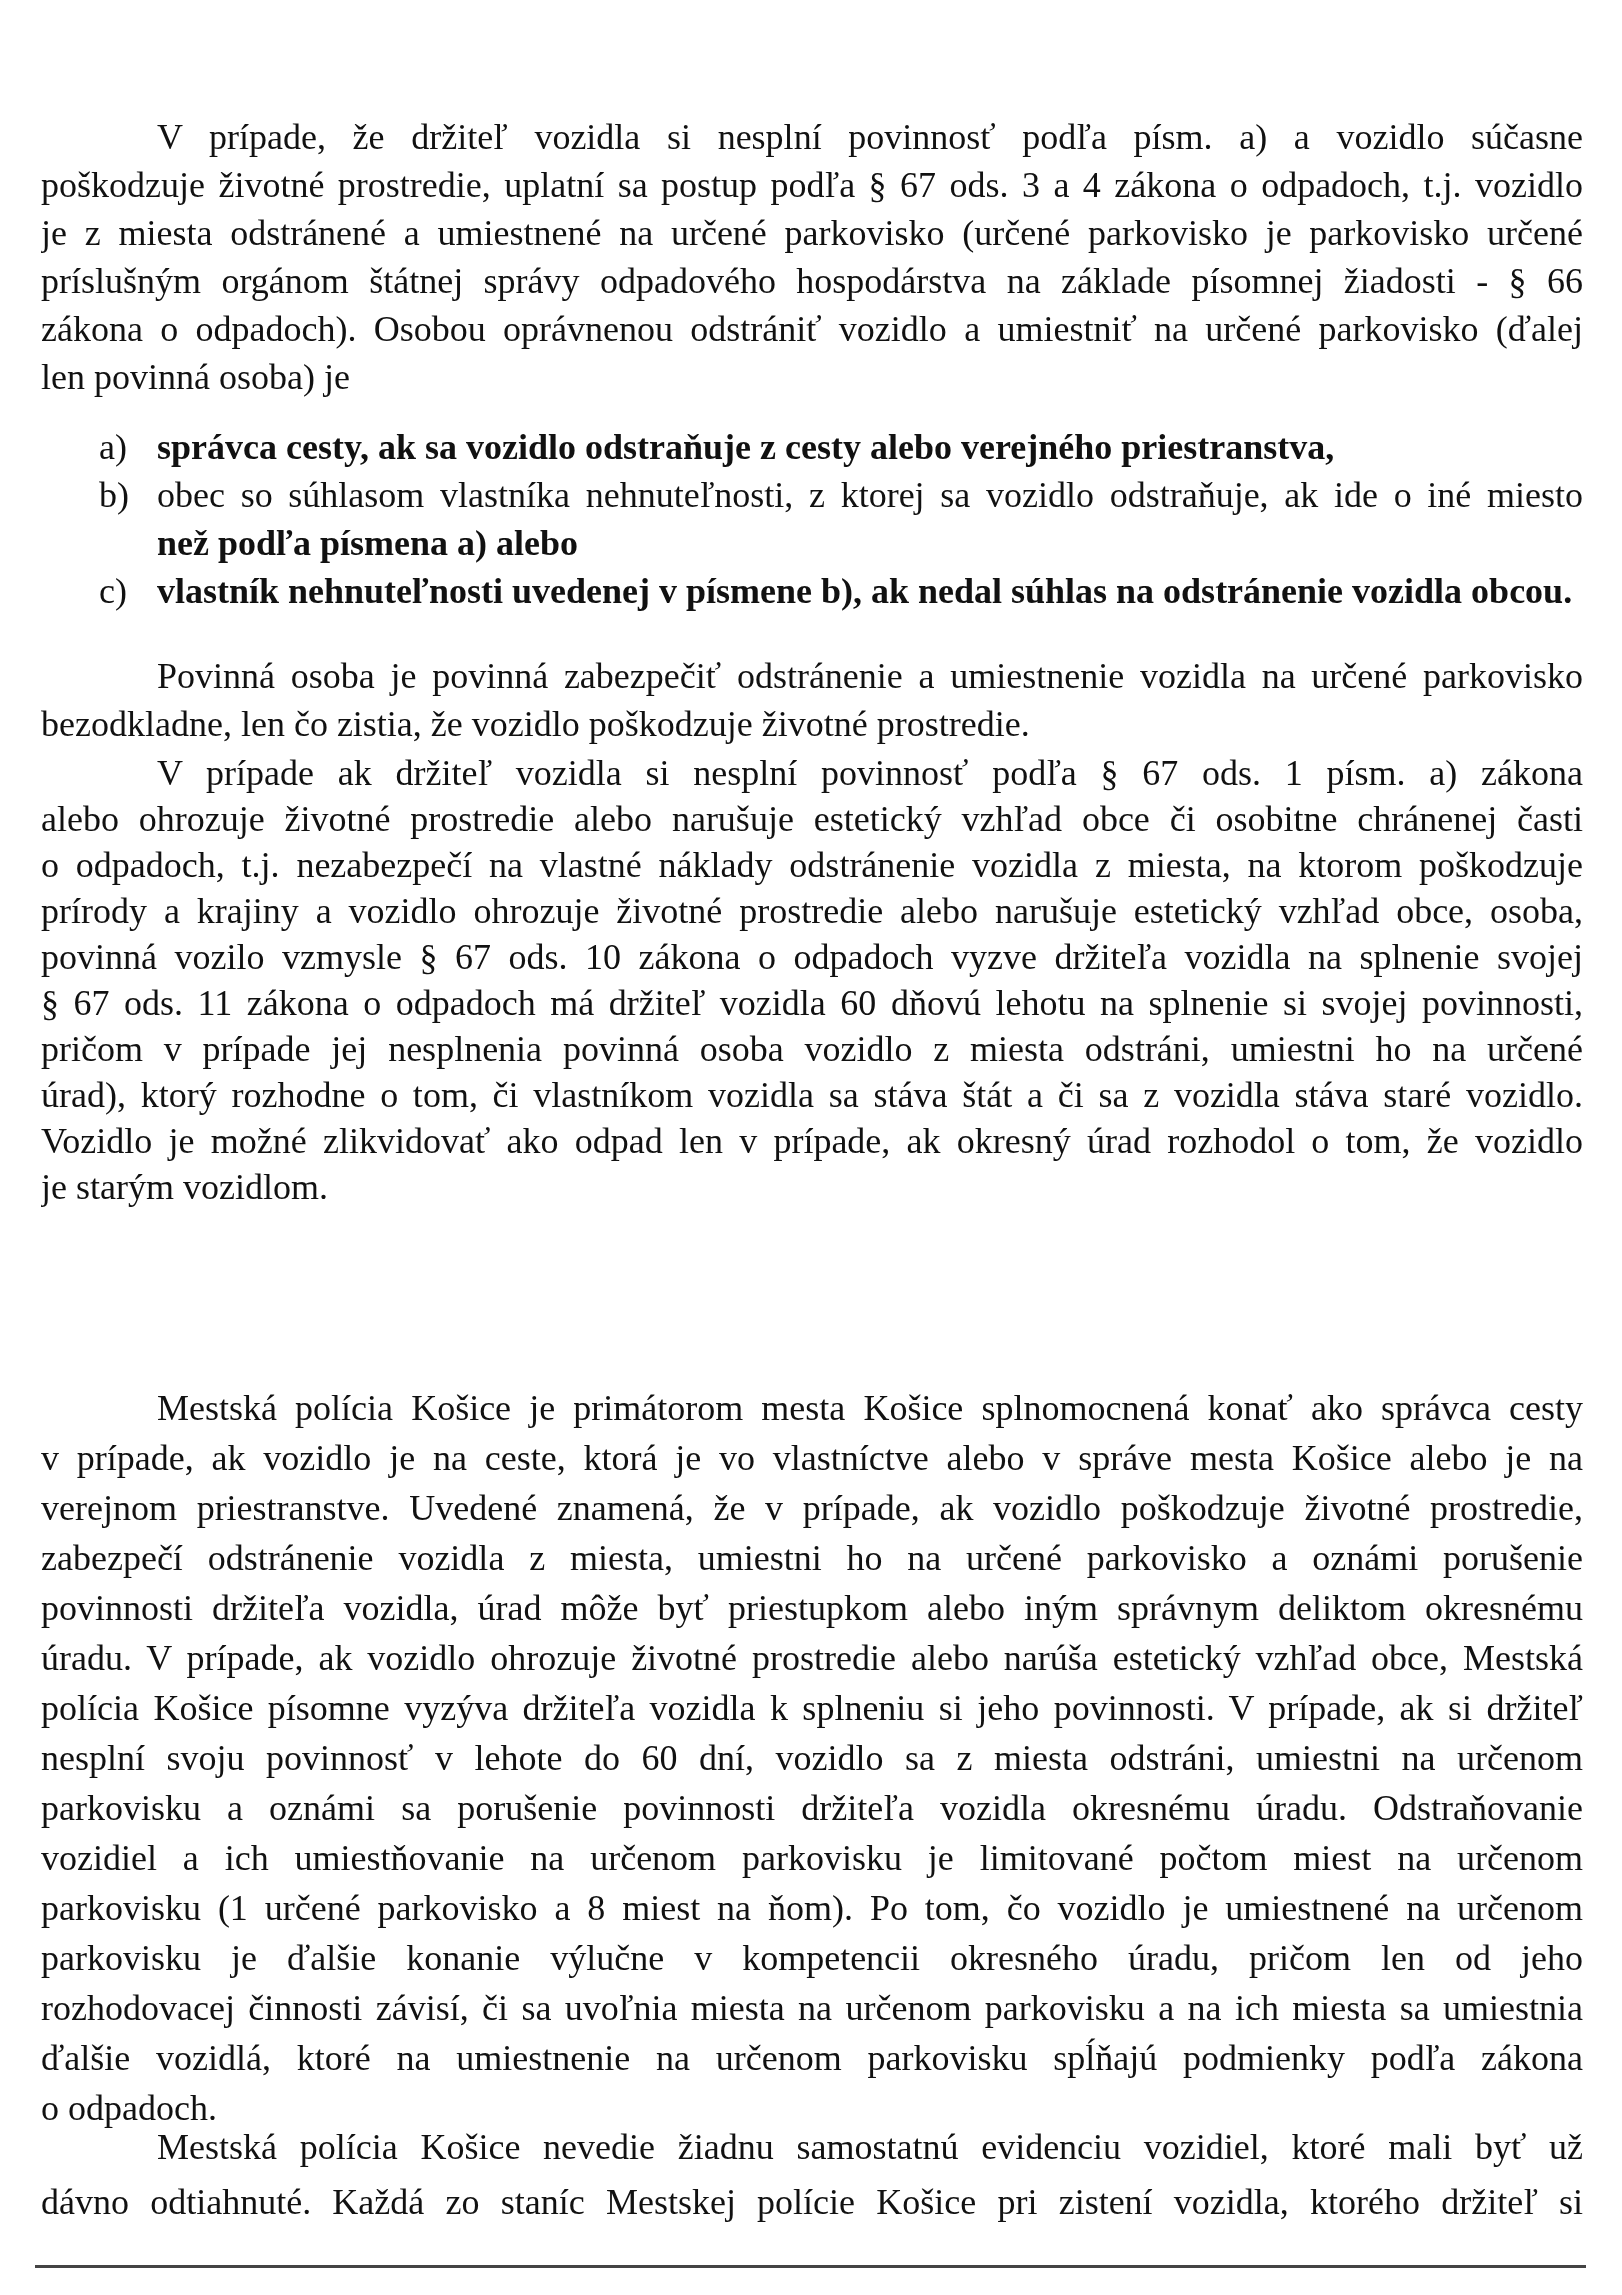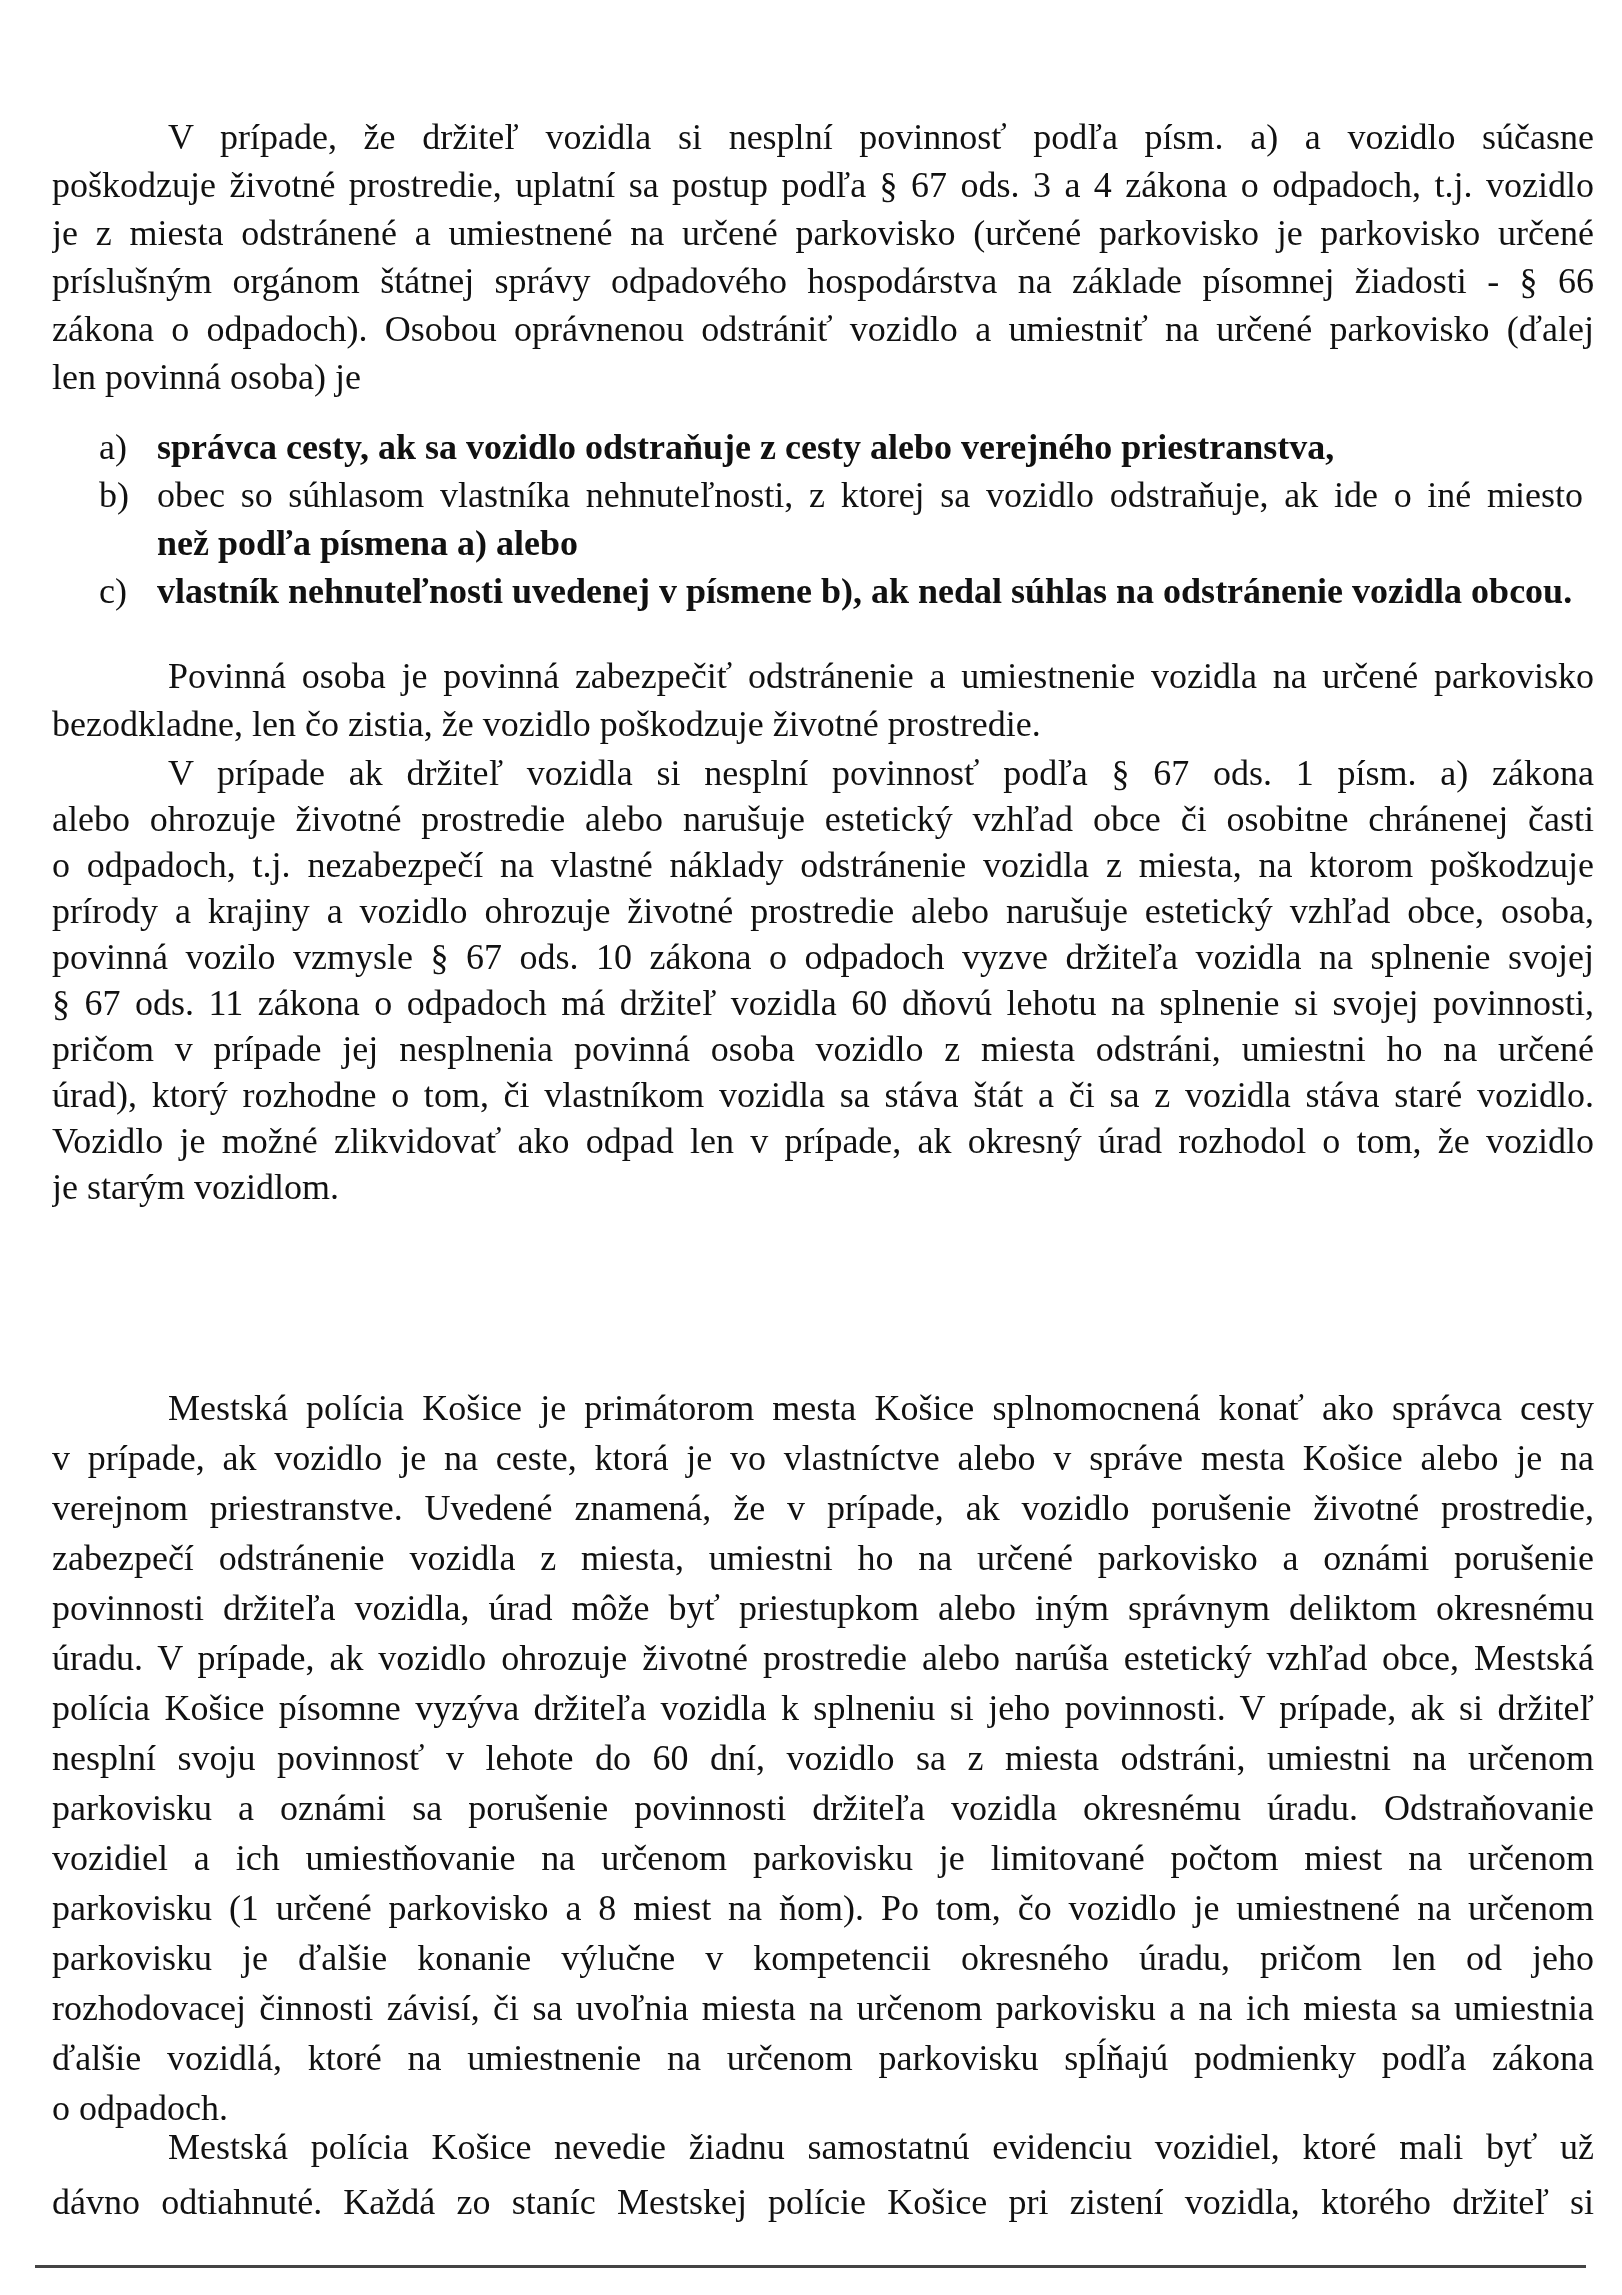--- a/index.html
+++ b/index.html
@@ -20,21 +20,20 @@
     left: 0; top: 0;
     width: 1623px;
     height: 2295px;
     background: #ffffff;
   }
   .block {
     position: absolute;
     left: 41px;
     width: 1542px;
     font-size: 36px;
-    margin-left: 11px;
   }
   .line {
     display: block;
     white-space: nowrap;
     text-align: justify;
     text-align-last: justify;
     overflow: hidden;
   }
   .line.last {
     text-align: center;
@@ -127,21 +126,21 @@
       <span class="line">povinná vozilo vzmysle § 67 ods. 10 zákona o odpadoch vyzve držiteľa vozidla na splnenie svojej</span>
       <span class="line">§ 67 ods. 11 zákona o odpadoch má držiteľ vozidla 60 dňovú lehotu na splnenie si svojej povinnosti,</span>
       <span class="line">pričom v prípade jej nesplnenia povinná osoba vozidlo z miesta odstráni, umiestni ho na určené</span>
       <span class="line">úrad), ktorý rozhodne o tom, či vlastníkom vozidla sa stáva štát a či sa z vozidla stáva staré vozidlo.</span>
       <span class="line">Vozidlo je možné zlikvidovať ako odpad len v prípade, ak okresný úrad rozhodol o tom, že vozidlo</span>
       <span class="line last">je starým vozidlom.</span>
     </div>
   <div class="block" id="p4">
       <span class="line first">Mestská polícia Košice  je primátorom mesta Košice splnomocnená konať ako správca cesty</span>
       <span class="line">v prípade, ak vozidlo je na ceste, ktorá je vo vlastníctve alebo v správe mesta Košice alebo je na</span>
-      <span class="line">verejnom priestranstve. Uvedené znamená, že v prípade, ak vozidlo porušenie životné prostredie,</span>
+      <span class="line">verejnom priestranstve. Uvedené znamená, že v prípade, ak vozidlo poškodzuje životné prostredie,</span>
       <span class="line">zabezpečí odstránenie vozidla z miesta, umiestni ho na určené parkovisko a oznámi porušenie</span>
       <span class="line">povinnosti držiteľa vozidla, úrad môže byť priestupkom alebo iným správnym deliktom okresnému</span>
       <span class="line">úradu. V prípade, ak vozidlo ohrozuje životné prostredie alebo narúša estetický vzhľad obce, Mestská</span>
       <span class="line">polícia Košice písomne vyzýva držiteľa vozidla k splneniu si jeho povinnosti. V prípade, ak si držiteľ</span>
       <span class="line">nesplní svoju povinnosť v lehote do 60 dní, vozidlo sa z miesta odstráni, umiestni na určenom</span>
       <span class="line">parkovisku a oznámi sa porušenie povinnosti držiteľa vozidla okresnému úradu. Odstraňovanie</span>
       <span class="line">vozidiel a ich umiestňovanie na určenom parkovisku je limitované počtom miest na určenom</span>
       <span class="line">parkovisku (1 určené parkovisko a 8 miest na ňom). Po tom, čo vozidlo je umiestnené na určenom</span>
       <span class="line">parkovisku je ďalšie konanie výlučne v kompetencii okresného úradu, pričom len od jeho</span>
       <span class="line">rozhodovacej činnosti závisí, či sa uvoľnia miesta na určenom parkovisku a na ich miesta sa umiestnia</span>

